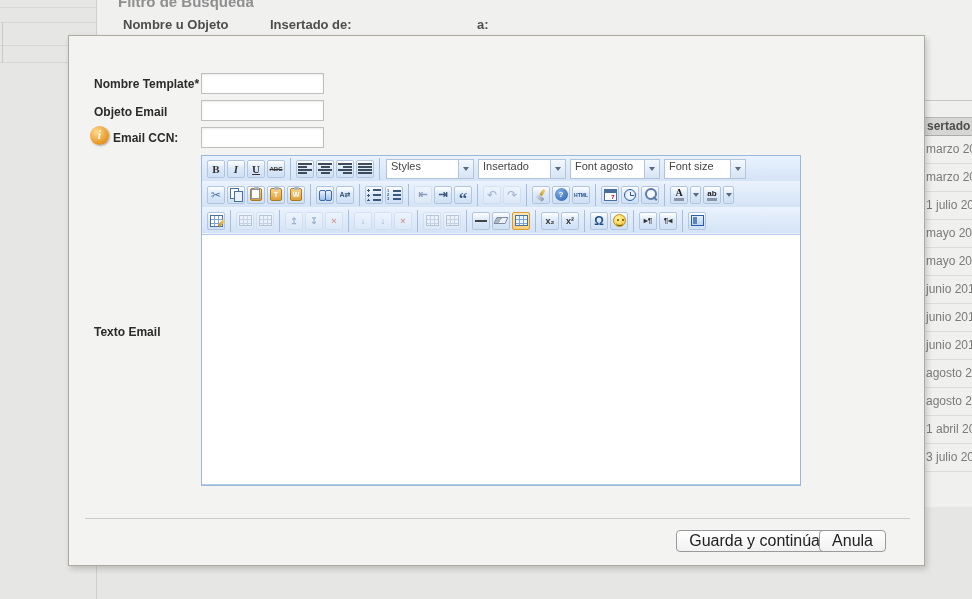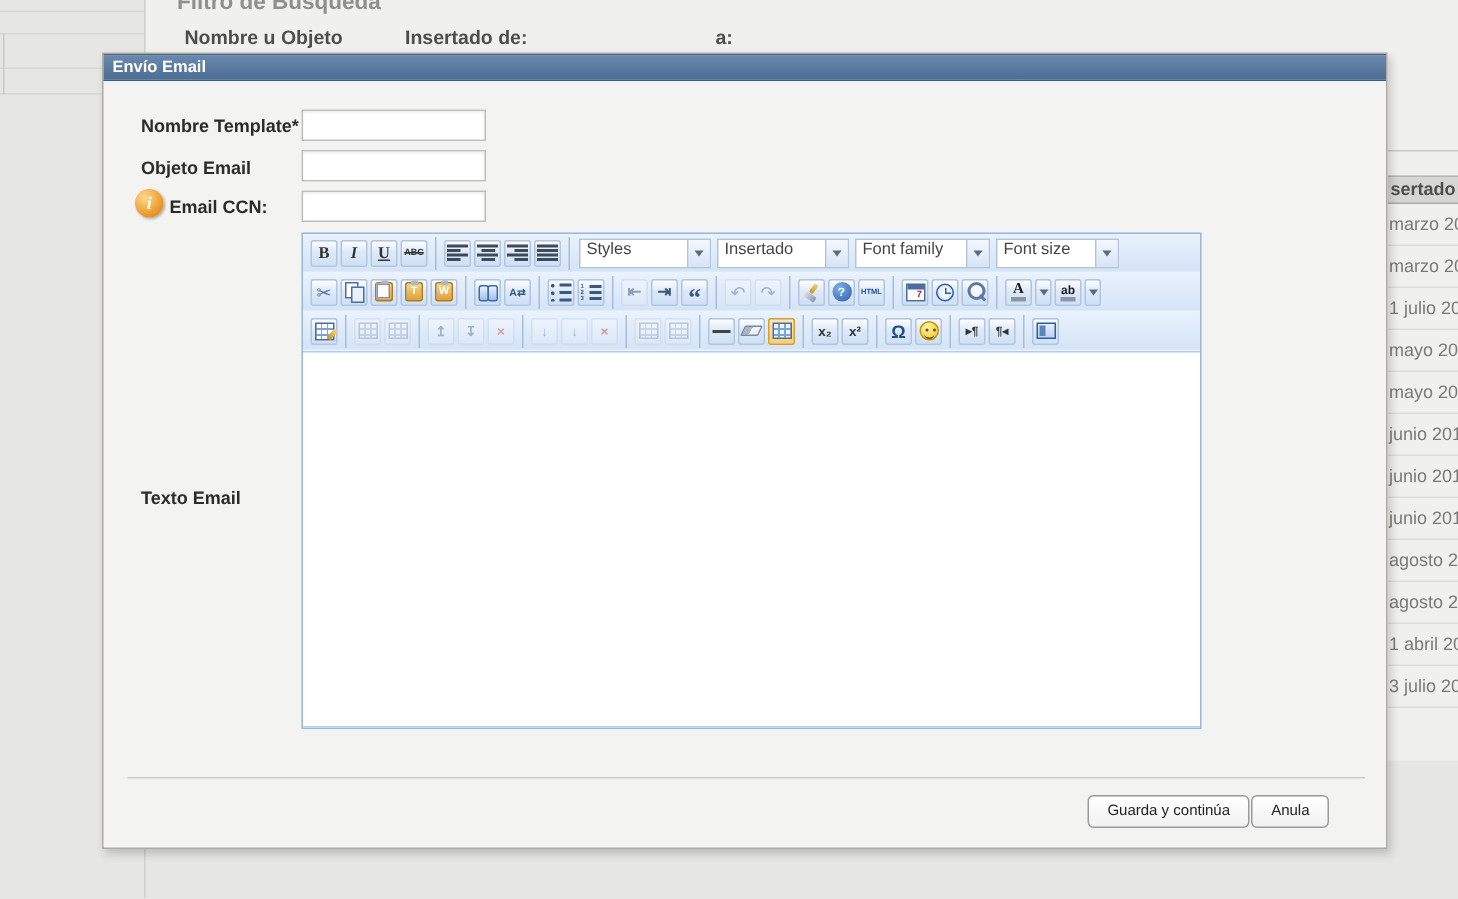--- a/index.html
+++ b/index.html
@@ -130,21 +130,21 @@
   .dd-lbl { flex:1; padding:0 4px; font-size:11px; color:#444; white-space:nowrap; overflow:hidden; }
   .dd-ar { width:15px; height:100%; border-left:1px solid #b3c3da; background:linear-gradient(#f4f8fd,#d6e4f5); display:flex; align-items:center; justify-content:center; }
 
   .ed-content { height:251px; background:#fff; border:1px solid #b6cce8; border-left:none; border-right:none; cursor:text; }
   .ed-status { height:18px; background:#e9f1fc; border-top:1px solid #9ab4d8; font-size:11px; color:#333; line-height:17px; padding-left:4px; position:relative; }
   .ed-resize { position:absolute; right:1px; bottom:1px; width:12px; height:12px; cursor:nwse-resize;
     background:repeating-linear-gradient(-45deg, #9a9a9a 0 1px, transparent 1px 4px); }
 
   .footer-divider { position:absolute; left:16px; top:482px; width:825px; height:1px; background:#cccccc; }
   .btn { position:absolute; top:494px; height:22px; background:linear-gradient(#ffffff,#f1f1f1); border:1px solid #9a9a9a;
-    border-radius:4px; font-size:10px; color:#222; padding:0 12px; line-height:20px; cursor:pointer; font-family:"Liberation Sans",sans-serif; }
+    border-radius:4px; font-size:16px; color:#222; padding:0 12px; line-height:20px; cursor:pointer; font-family:"Liberation Sans",sans-serif; }
   .btn-save { right:91px; }
   .btn-cancel { right:38px;margin-left:22px; }
 </style>
 </head>
 <body>
 
 <div class="page">
 
   <div class="panel"></div>
   <div class="side-line" style="top:7px"></div>
@@ -205,23 +205,20 @@
     <div class="bg-row">
       <span>1 abril 202</span>
     </div>
 
     <div class="bg-row">
       <span>3 julio 202</span>
     </div>
   </div>
 
   <div class="modal">
-    <div class="modal-header">
-      <span>Envío Email</span>
-    </div>
 
     <div class="fld-label" style="left:25px;top:41px">Nombre Template*</div>
     <input class="fld-input" style="left: 132px; top: 37px;" value="">
 
     <div class="fld-label" style="left:25px;top:69px">Objeto Email</div>
     <input class="fld-input" style="left: 132px; top: 64px;" value="">
 
     <div class="info-icon">i</div>
     <div class="fld-label" style="left:44px;top:95px">Email CCN:</div>
     <input class="fld-input" style="left: 132px; top: 91px;" value="">
@@ -272,21 +269,21 @@
                 <span class="caret"></span>
               </span>
           </span>
           <span class="dd" style="width:88px">
             <span class="dd-lbl">Insertado</span>
             <span class="dd-ar">
                 <span class="caret"></span>
               </span>
           </span>
           <span class="dd" style="width:90px">
-            <span class="dd-lbl">Font family</span>
+            <span class="dd-lbl">Font agosto</span>
             <span class="dd-ar">
                 <span class="caret"></span>
               </span>
           </span>
           <span class="dd" style="width:82px">
             <span class="dd-lbl">Font size</span>
             <span class="dd-ar">
                 <span class="caret"></span>
               </span>
           </span>

